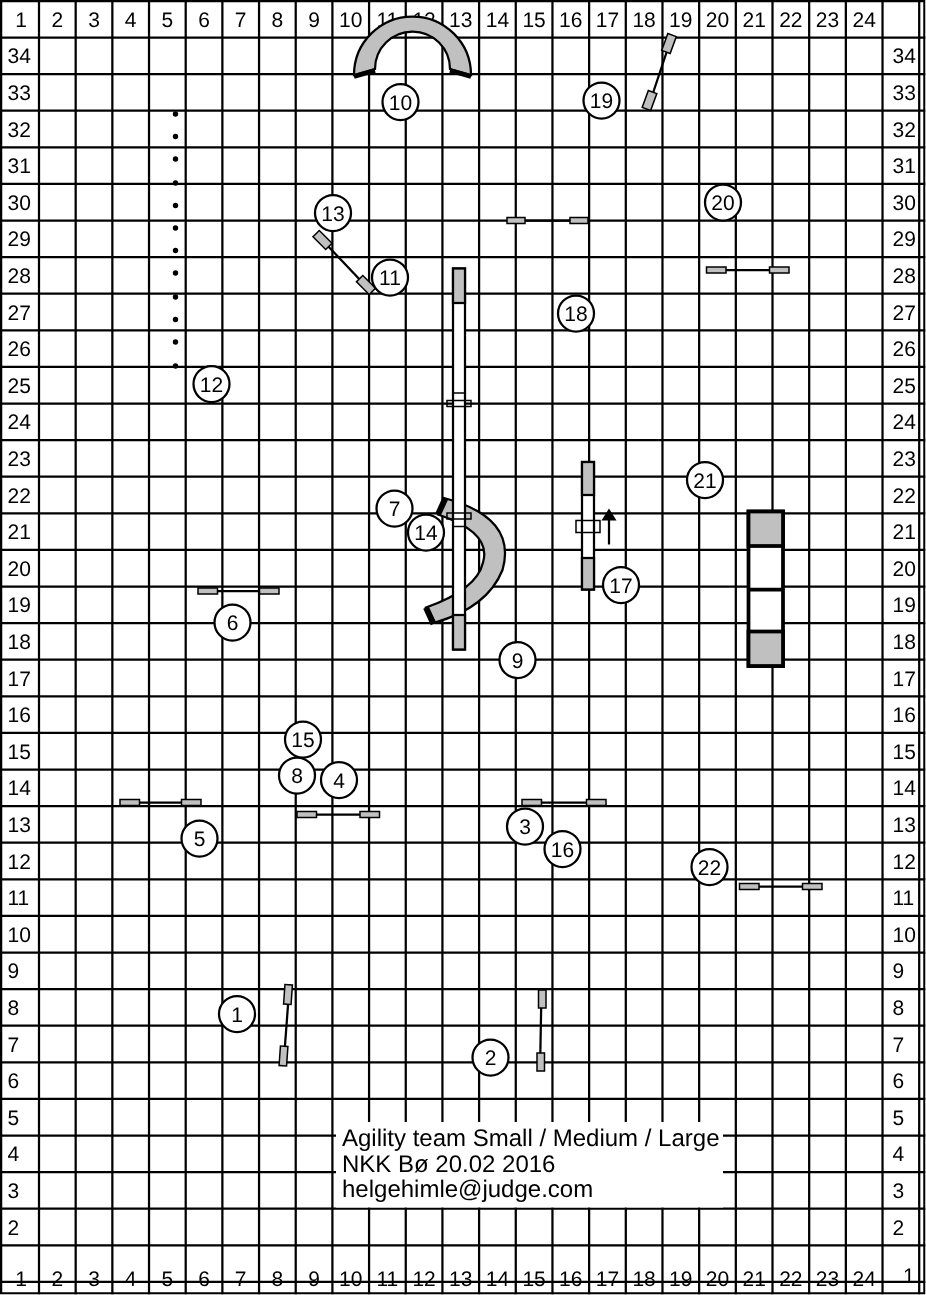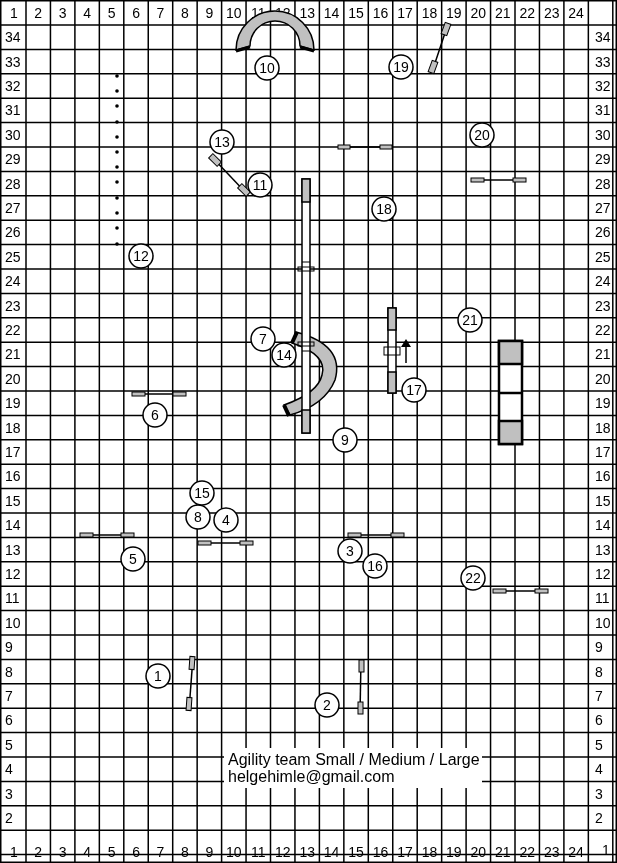--- a/index.html
+++ b/index.html
@@ -396,14 +396,15 @@
       </g>
       <g>
         <circle cx="473" cy="578" r="12" fill="#fff" stroke="#000" stroke-width="1.5"></circle>
         <text x="473" y="583" text-anchor="middle" font-size="14">22</text>
       </g>
     </g>
 </svg>
 
 <div class="info">
   <div>Agility team Small / Medium / Large</div>
-  <div>helgehimle@gmail.com</div>
+  <div>NKK Bø 20.02  2016</div>
+  <div>helgehimle@judge.com</div>
 </div>
 
 </body></html>

